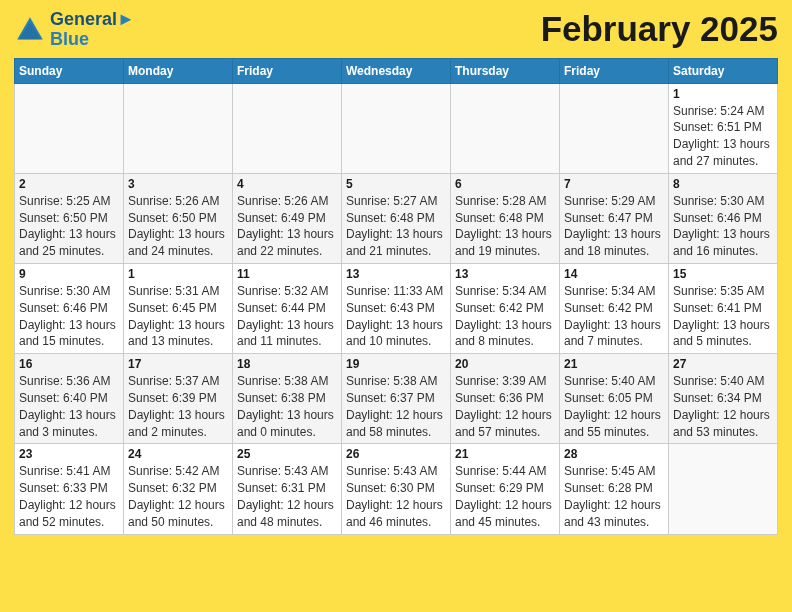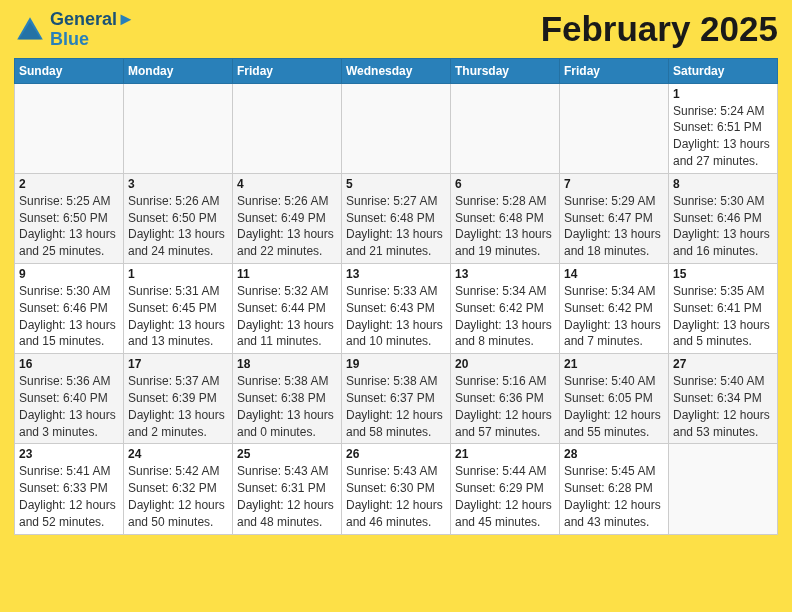--- a/index.html
+++ b/index.html
@@ -210,21 +210,21 @@
           </td>
           <td>
             <div class="day-number">11</div>
             <div class="day-info">Sunrise: 5:32 AM
 Sunset: 6:44 PM
 Daylight: 13 hours
 and 11 minutes.</div>
           </td>
           <td>
             <div class="day-number">13</div>
-            <div class="day-info">Sunrise: 5:33 AM
+            <div class="day-info">Sunrise: 11:33 AM
 Sunset: 6:43 PM
 Daylight: 13 hours
 and 10 minutes.</div>
           </td>
           <td>
             <div class="day-number">13</div>
             <div class="day-info">Sunrise: 5:34 AM
 Sunset: 6:42 PM
 Daylight: 13 hours
 and 8 minutes.</div>
@@ -268,21 +268,21 @@
           </td>
           <td>
             <div class="day-number">19</div>
             <div class="day-info">Sunrise: 5:38 AM
 Sunset: 6:37 PM
 Daylight: 12 hours
 and 58 minutes.</div>
           </td>
           <td>
             <div class="day-number">20</div>
-            <div class="day-info">Sunrise: 5:16 AM
+            <div class="day-info">Sunrise: 3:39 AM
 Sunset: 6:36 PM
 Daylight: 12 hours
 and 57 minutes.</div>
           </td>
           <td>
             <div class="day-number">21</div>
             <div class="day-info">Sunrise: 5:40 AM
 Sunset: 6:05 PM
 Daylight: 12 hours
 and 55 minutes.</div>

